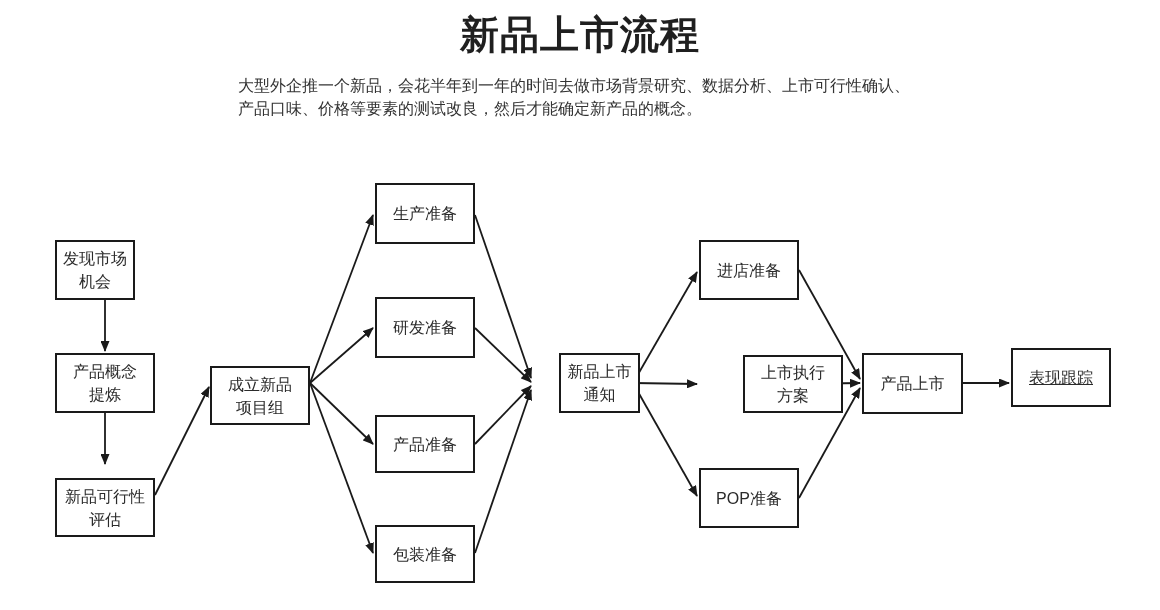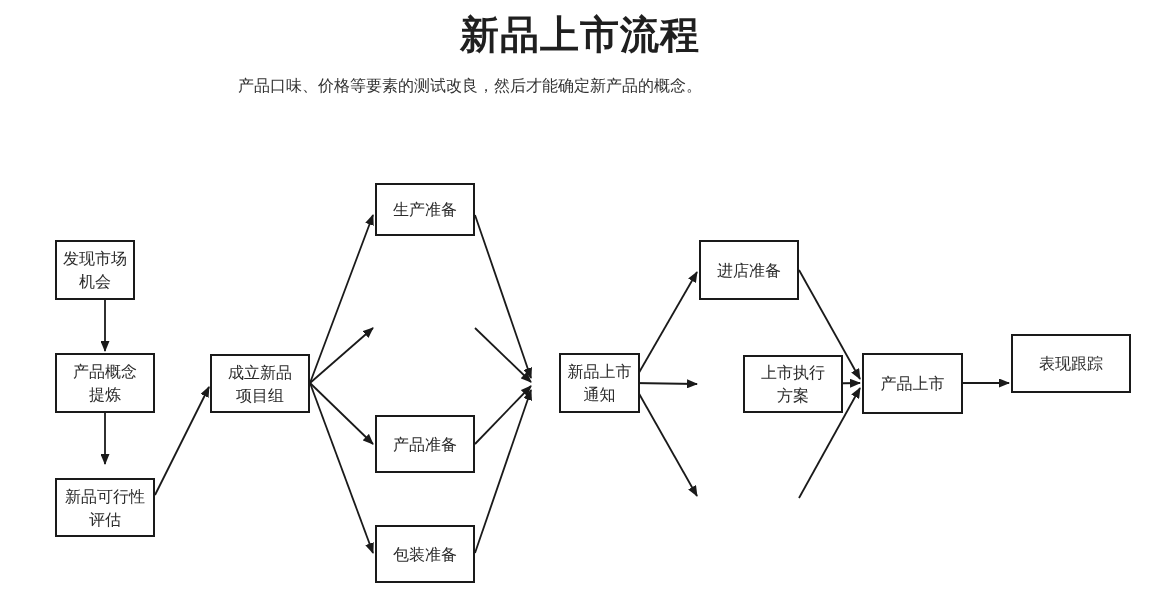--- a/index.html
+++ b/index.html
@@ -50,20 +50,21 @@
     color: #2b2b2b;
     white-space: pre-line;
   }
 </style>
 </head>
 <body>
 
 <div class="page-title">新品上市流程</div>
 
 <div class="description">
+  <div>大型外企推一个新品，会花半年到一年的时间去做市场背景研究、数据分析、上市可行性确认、</div>
   <div>产品口味、价格等要素的测试改良，然后才能确定新产品的概念。</div>
 </div>
 
 <div class="flow-canvas">
 
   <svg class="connectors" width="1160" height="610" viewBox="0 0 1160 610">
     <defs>
       <marker id="ah" markerUnits="userSpaceOnUse" markerWidth="11" markerHeight="9" viewBox="0 0 11 9" refX="10" refY="4.5" orient="auto">
         <path d="M0,0 L11,4.5 L0,9 Z" fill="#1a1a1a"></path>
       </marker>
@@ -94,26 +95,28 @@
       <line x1="963" y1="383" x2="1009" y2="383" marker-end="url(#ah)"></line>
     </g>
   </svg>
 
   <div class="node" style="left:55px;  top:240px; width:80px; height:60px;">发现市场
 机会</div>
   <div class="node" style="left:55px;  top:353px; width:100px; height:60px;">产品概念
 提炼</div>
   <div class="node" style="left:55px;  top:466px; width:100px; height:59px;margin-top:12px;">新品可行性
 评估</div>
-  <div class="node" style="left:210px; top:354px; width:100px; height:59px;text-align:center;">成立新品
+  <div class="node" style="left:210px; top:366px; width:100px; height:59px;text-align:center;">成立新品
 项目组</div>
-  <div class="node" style="left:375px; top:183px; width:100px; height:53px;">生产准备</div>
+  <div class="node" style="left:375px; top:183px; width:100px; height:61px;">生产准备</div>
+  <div class="node" style="left:375px; top:297px; width:100px; height:61px;">研发准备</div>
   <div class="node" style="left:375px; top:415px; width:100px; height:58px;">产品准备</div>
   <div class="node" style="left:375px; top:525px; width:100px; height:58px;">包装准备</div>
   <div class="node" style="left:559px; top:353px; width:81px; height:60px;">新品上市
 通知</div>
   <div class="node" style="left:699px; top:240px; width:100px; height:60px;text-align:right;">进店准备</div>
   <div class="node" style="left:699px; top:355px; width:100px; height:58px;margin-left:44px;">上市执行
 方案</div>
+  <div class="node" style="left:699px; top:468px; width:100px; height:60px;">POP准备</div>
   <div class="node" style="left:862px; top:353px; width:101px; height:61px;">产品上市</div>
-  <div class="node" style="left:1011px;top:334px; width:120px; height:59px;">表现跟踪</div>
+  <div class="node" style="left:1011px;top:348px; width:100px; height:59px;text-decoration:underline;">表现跟踪</div>
 
 </div>
 
 </body></html>

